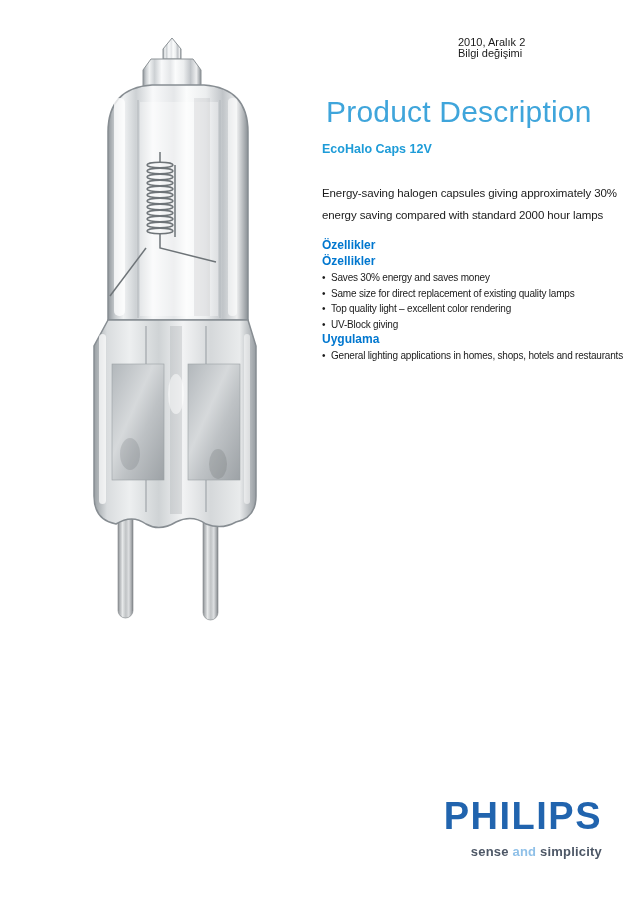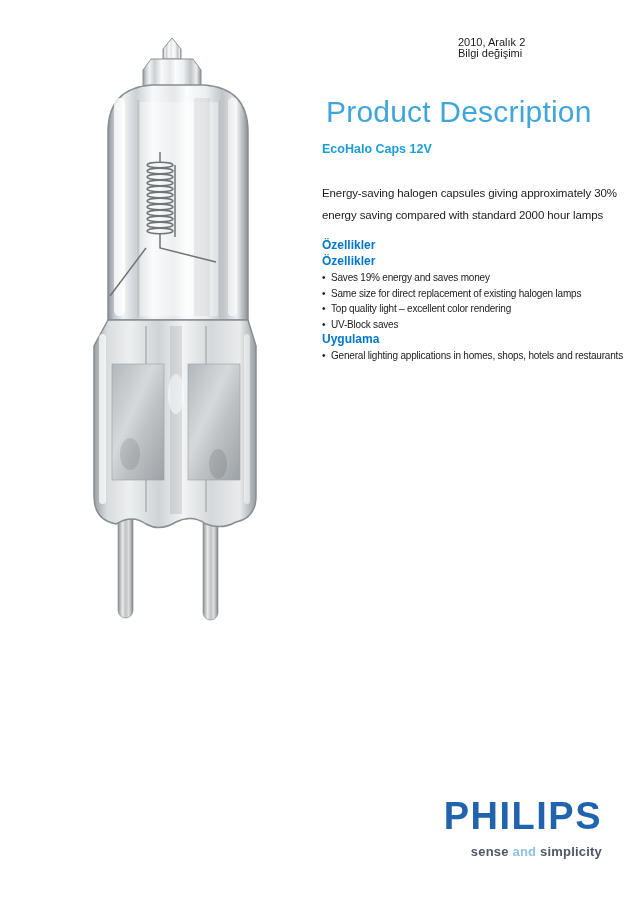--- a/index.html
+++ b/index.html
@@ -172,24 +172,24 @@
     <div class="product-name">EcoHalo Caps 12V</div>
     <p class="intro">Energy-saving halogen capsules giving approximately 30% energy saving compared with standard 2000 hour lamps</p>
 
     <div class="sec first">
       <h2>Özellikler</h2>
     </div>
 
     <div class="sec">
       <h2>Özellikler</h2>
       <ul>
-        <li>Saves 19% energy and saves money</li>
-        <li>Same size for direct replacement of existing halogen lamps</li>
+        <li>Saves 30% energy and saves money</li>
+        <li>Same size for direct replacement of existing quality lamps</li>
         <li>Top quality light – excellent color rendering</li>
-        <li>UV-Block saves</li>
+        <li>UV-Block giving</li>
       </ul>
     </div>
 
     <div class="sec">
       <h2>Uygulama</h2>
       <ul>
         <li>General lighting applications in homes, shops, hotels and restaurants</li>
       </ul>
     </div>
   </div>

